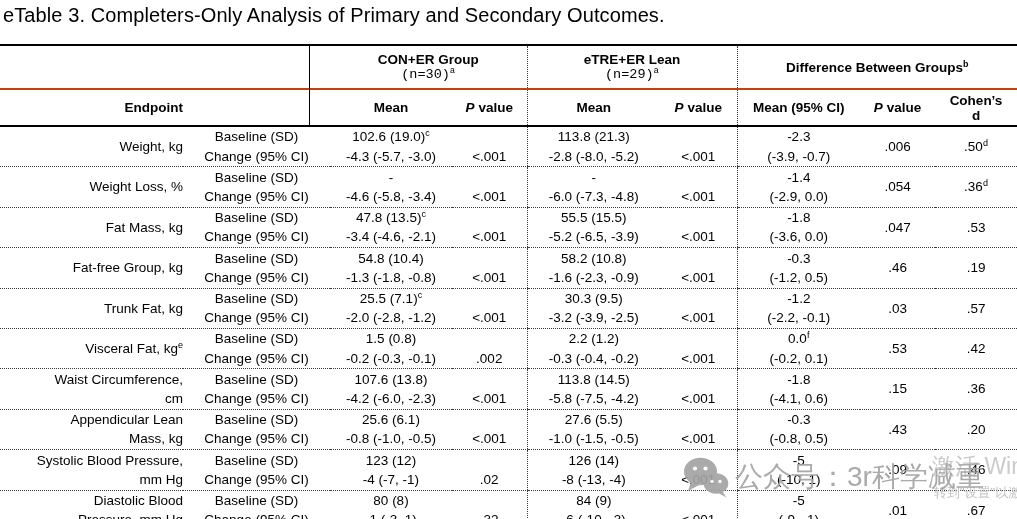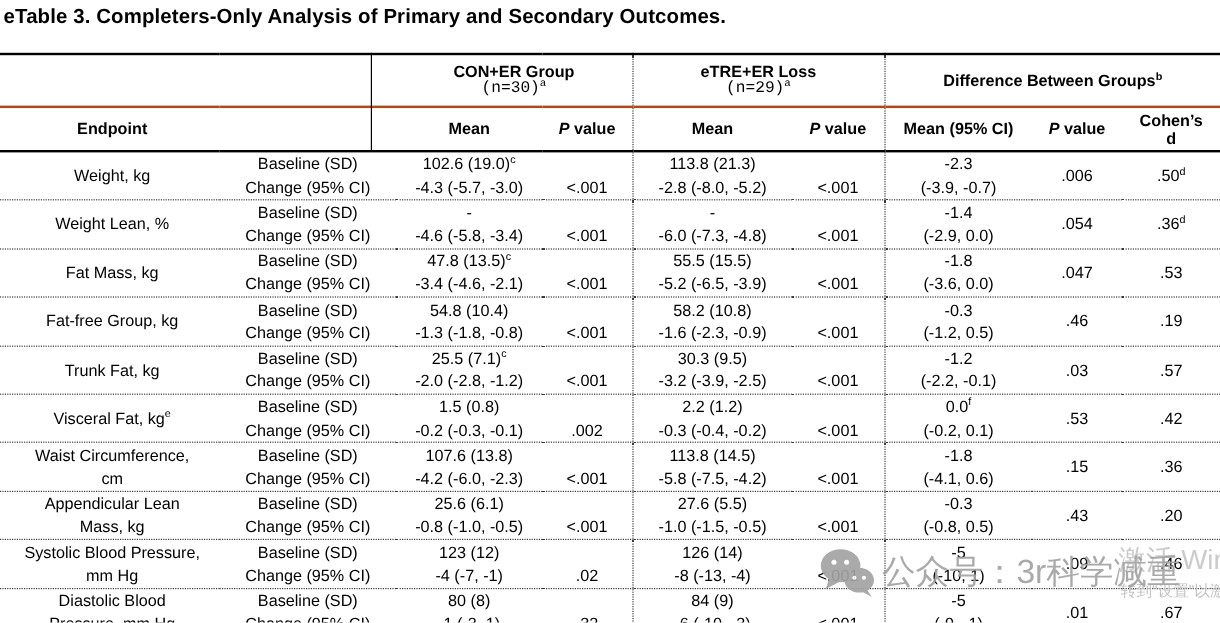--- a/index.html
+++ b/index.html
@@ -1,26 +1,26 @@
 <!DOCTYPE html>
 <html><head>
 <meta charset="utf-8">
 <style>
   html,body{margin:0;padding:0;background:#fff;}
   #screen{position:relative;width:1017px;height:519px;overflow:hidden;background:#fff;
           font-family:"Liberation Sans",sans-serif;color:#000;}
-  .title{position:absolute;top:4px;left:3px;font-size:17px;font-weight:bold;letter-spacing:.1px;}
+  .title{position:absolute;top:4px;left:3px;font-size:20px;font-weight:normal;letter-spacing:.1px;}
   table.etable{position:absolute;top:44px;left:0;width:1017px;border-collapse:collapse;
                table-layout:fixed;border-top:2px solid #000;}
   th,td{padding:0;font-size:13.5px;vertical-align:middle;}
   .group-row th{height:42px;border-bottom:2px solid #c2410c;font-weight:bold;}
   .group-row .sub{font-weight:normal;font-family:Liberation Mono, monospace;}
   .colhead-row th{height:35px;border-bottom:2px solid #000;font-weight:bold;}
   tbody td{height:39.4px;border-bottom:1px dotted #3c3c3c;line-height:19.2px;}
-  .c-endpoint{text-align:center;padding-left:4px;white-space:pre-line;line-height:19.2px;}
+  .c-endpoint{text-align:right;padding-left:4px;white-space:pre-line;line-height:19.2px;}
   .c-center{text-align:center;}
   .v-div{border-left:1px dotted #3c3c3c;}
   sup{font-size:9px;line-height:0;}
   .it{font-style:italic;}
   .header-vline{position:absolute;left:309px;top:44px;height:81px;width:0;
                 border-left:1.5px solid #000;}
   
   .wm{position:absolute;pointer-events:none;white-space:nowrap;}
   .wm-win1{top:451px;left:932px;font-size:23px;color:#cbcbcb;}
   .wm-win2{top:484px;left:934px;font-size:13px;color:#c2c2c2;}
@@ -48,21 +48,21 @@
         <col style="width:82px">
     </colgroup>
     <thead>
       <tr class="group-row">
         <th colspan="2"></th>
         <th colspan="2" class="c-center">
           <div>CON+ER Group</div>
           <div class="sub"><span>(n=30)</span><sup>a</sup></div>
         </th>
         <th colspan="2" class="c-center v-div">
-          <div>eTRE+ER Loss</div>
+          <div>eTRE+ER Lean</div>
           <div class="sub"><span>(n=29)</span><sup>a</sup></div>
         </th>
         <th colspan="3" class="c-center v-div">
           <span>Difference Between Groups</span><sup>b</sup>
         </th>
       </tr>
       <tr class="colhead-row">
         <th class="c-endpoint">Endpoint</th>
         <th></th>
         <th class="c-center">Mean</th>
@@ -102,21 +102,21 @@
     </td>
     <td class="c-center v-div">
       <div><span>-2.3</span><sup></sup></div>
       <div>(-3.9, -0.7)</div>
     </td>
     <td class="c-center">.006</td>
     <td class="c-center"><span>.50</span><sup>d</sup></td>
   </tr>
 
   <tr>
-    <td class="c-endpoint"><span>Weight Lean, %</span><sup></sup></td>
+    <td class="c-endpoint"><span>Weight Loss, %</span><sup></sup></td>
     <td class="c-center">
       <div>Baseline (SD)</div>
       <div>Change (95% CI)</div>
     </td>
     <td class="c-center">
       <div><span>-</span><sup></sup></div>
       <div>-4.6 (-5.8, -3.4)</div>
     </td>
     <td class="c-center">
       <div>&nbsp;</div>

